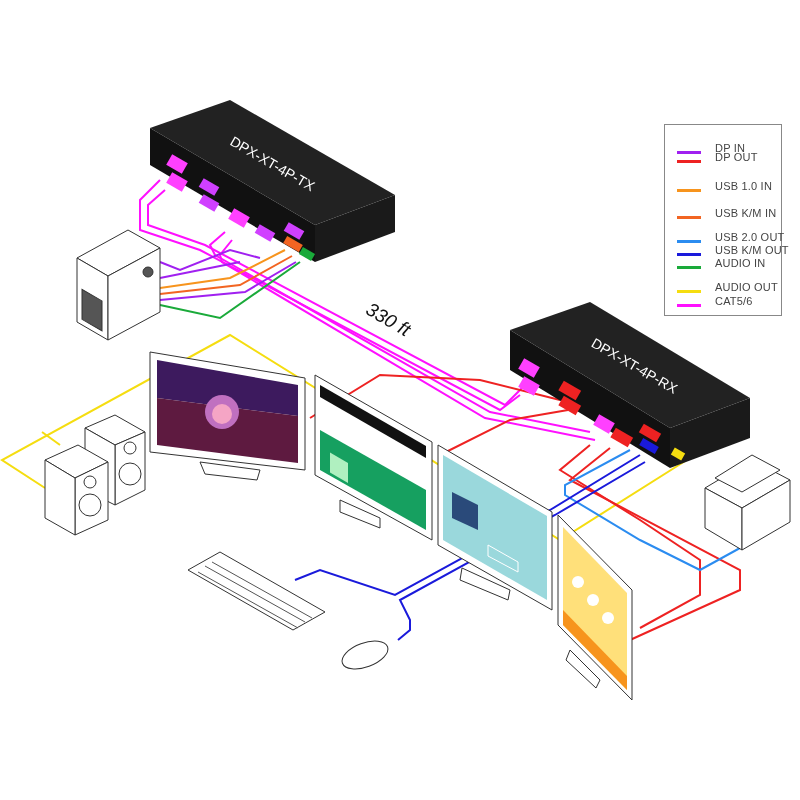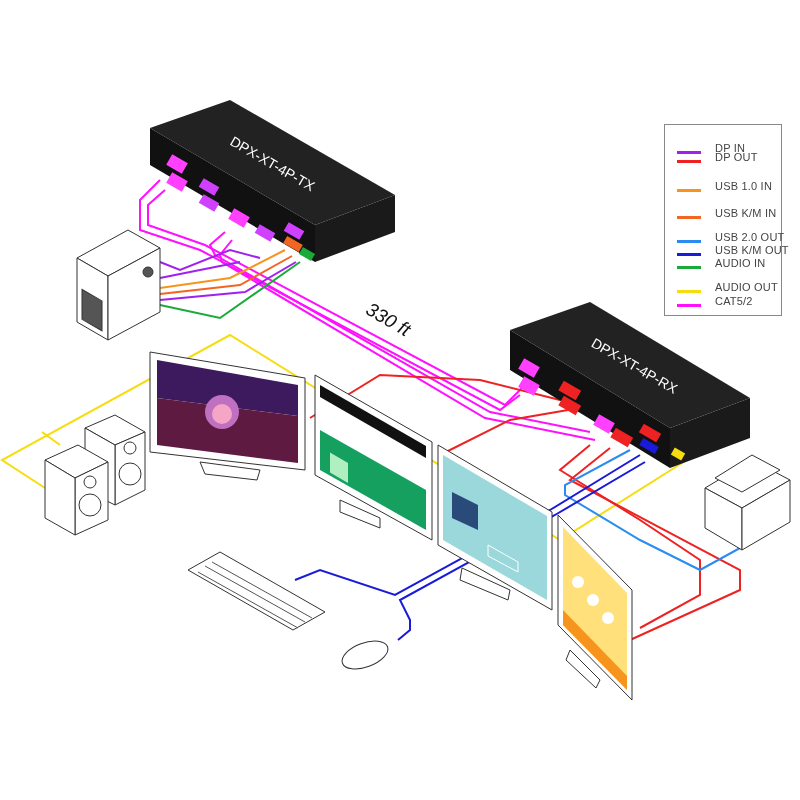--- a/index.html
+++ b/index.html
@@ -187,15 +187,15 @@
   <div class="legend-item" style="top:126px">
       <span class="legend-swatch" style="background:#1aaa3a"></span>
       <span class="legend-label">AUDIO IN</span>
     </div>
   <div class="legend-item" style="top:150px">
       <span class="legend-swatch" style="background:#f5dd10"></span>
       <span class="legend-label">AUDIO OUT</span>
     </div>
   <div class="legend-item" style="top:164px">
       <span class="legend-swatch" style="background:#ff10ff"></span>
-      <span class="legend-label">CAT5/2</span>
+      <span class="legend-label">CAT5/6</span>
     </div>
 </div>
 
 </body></html>

